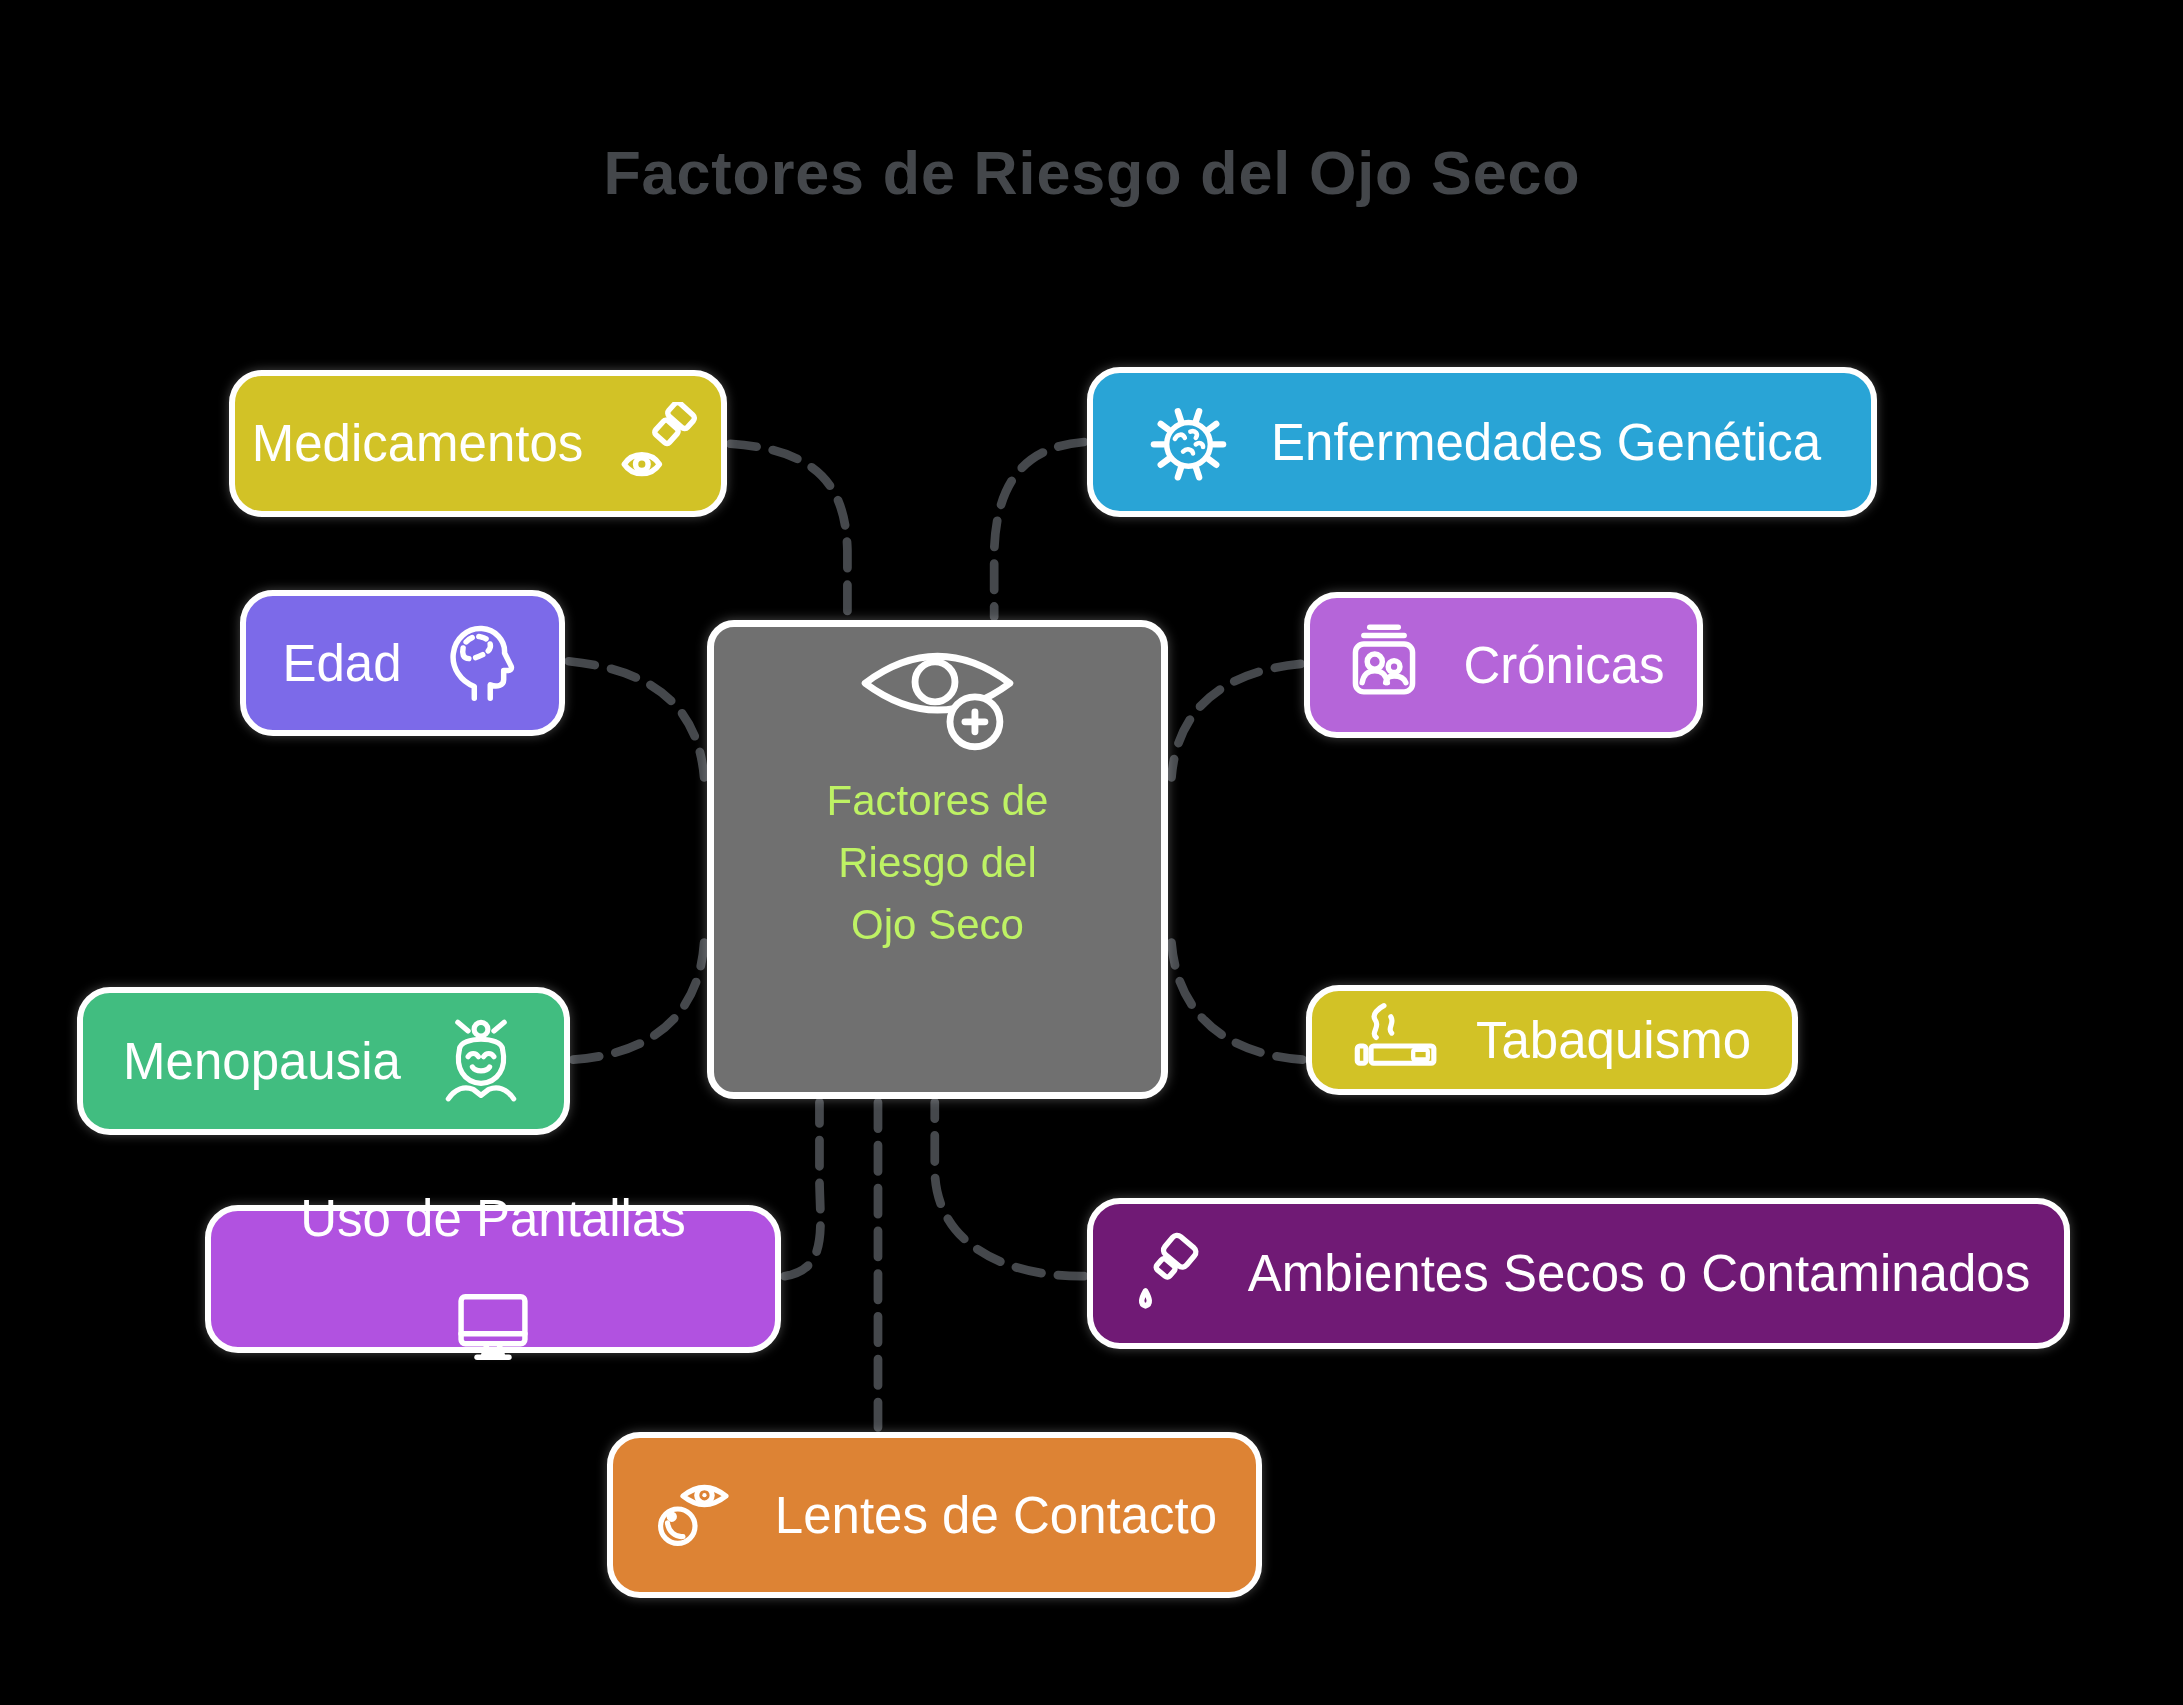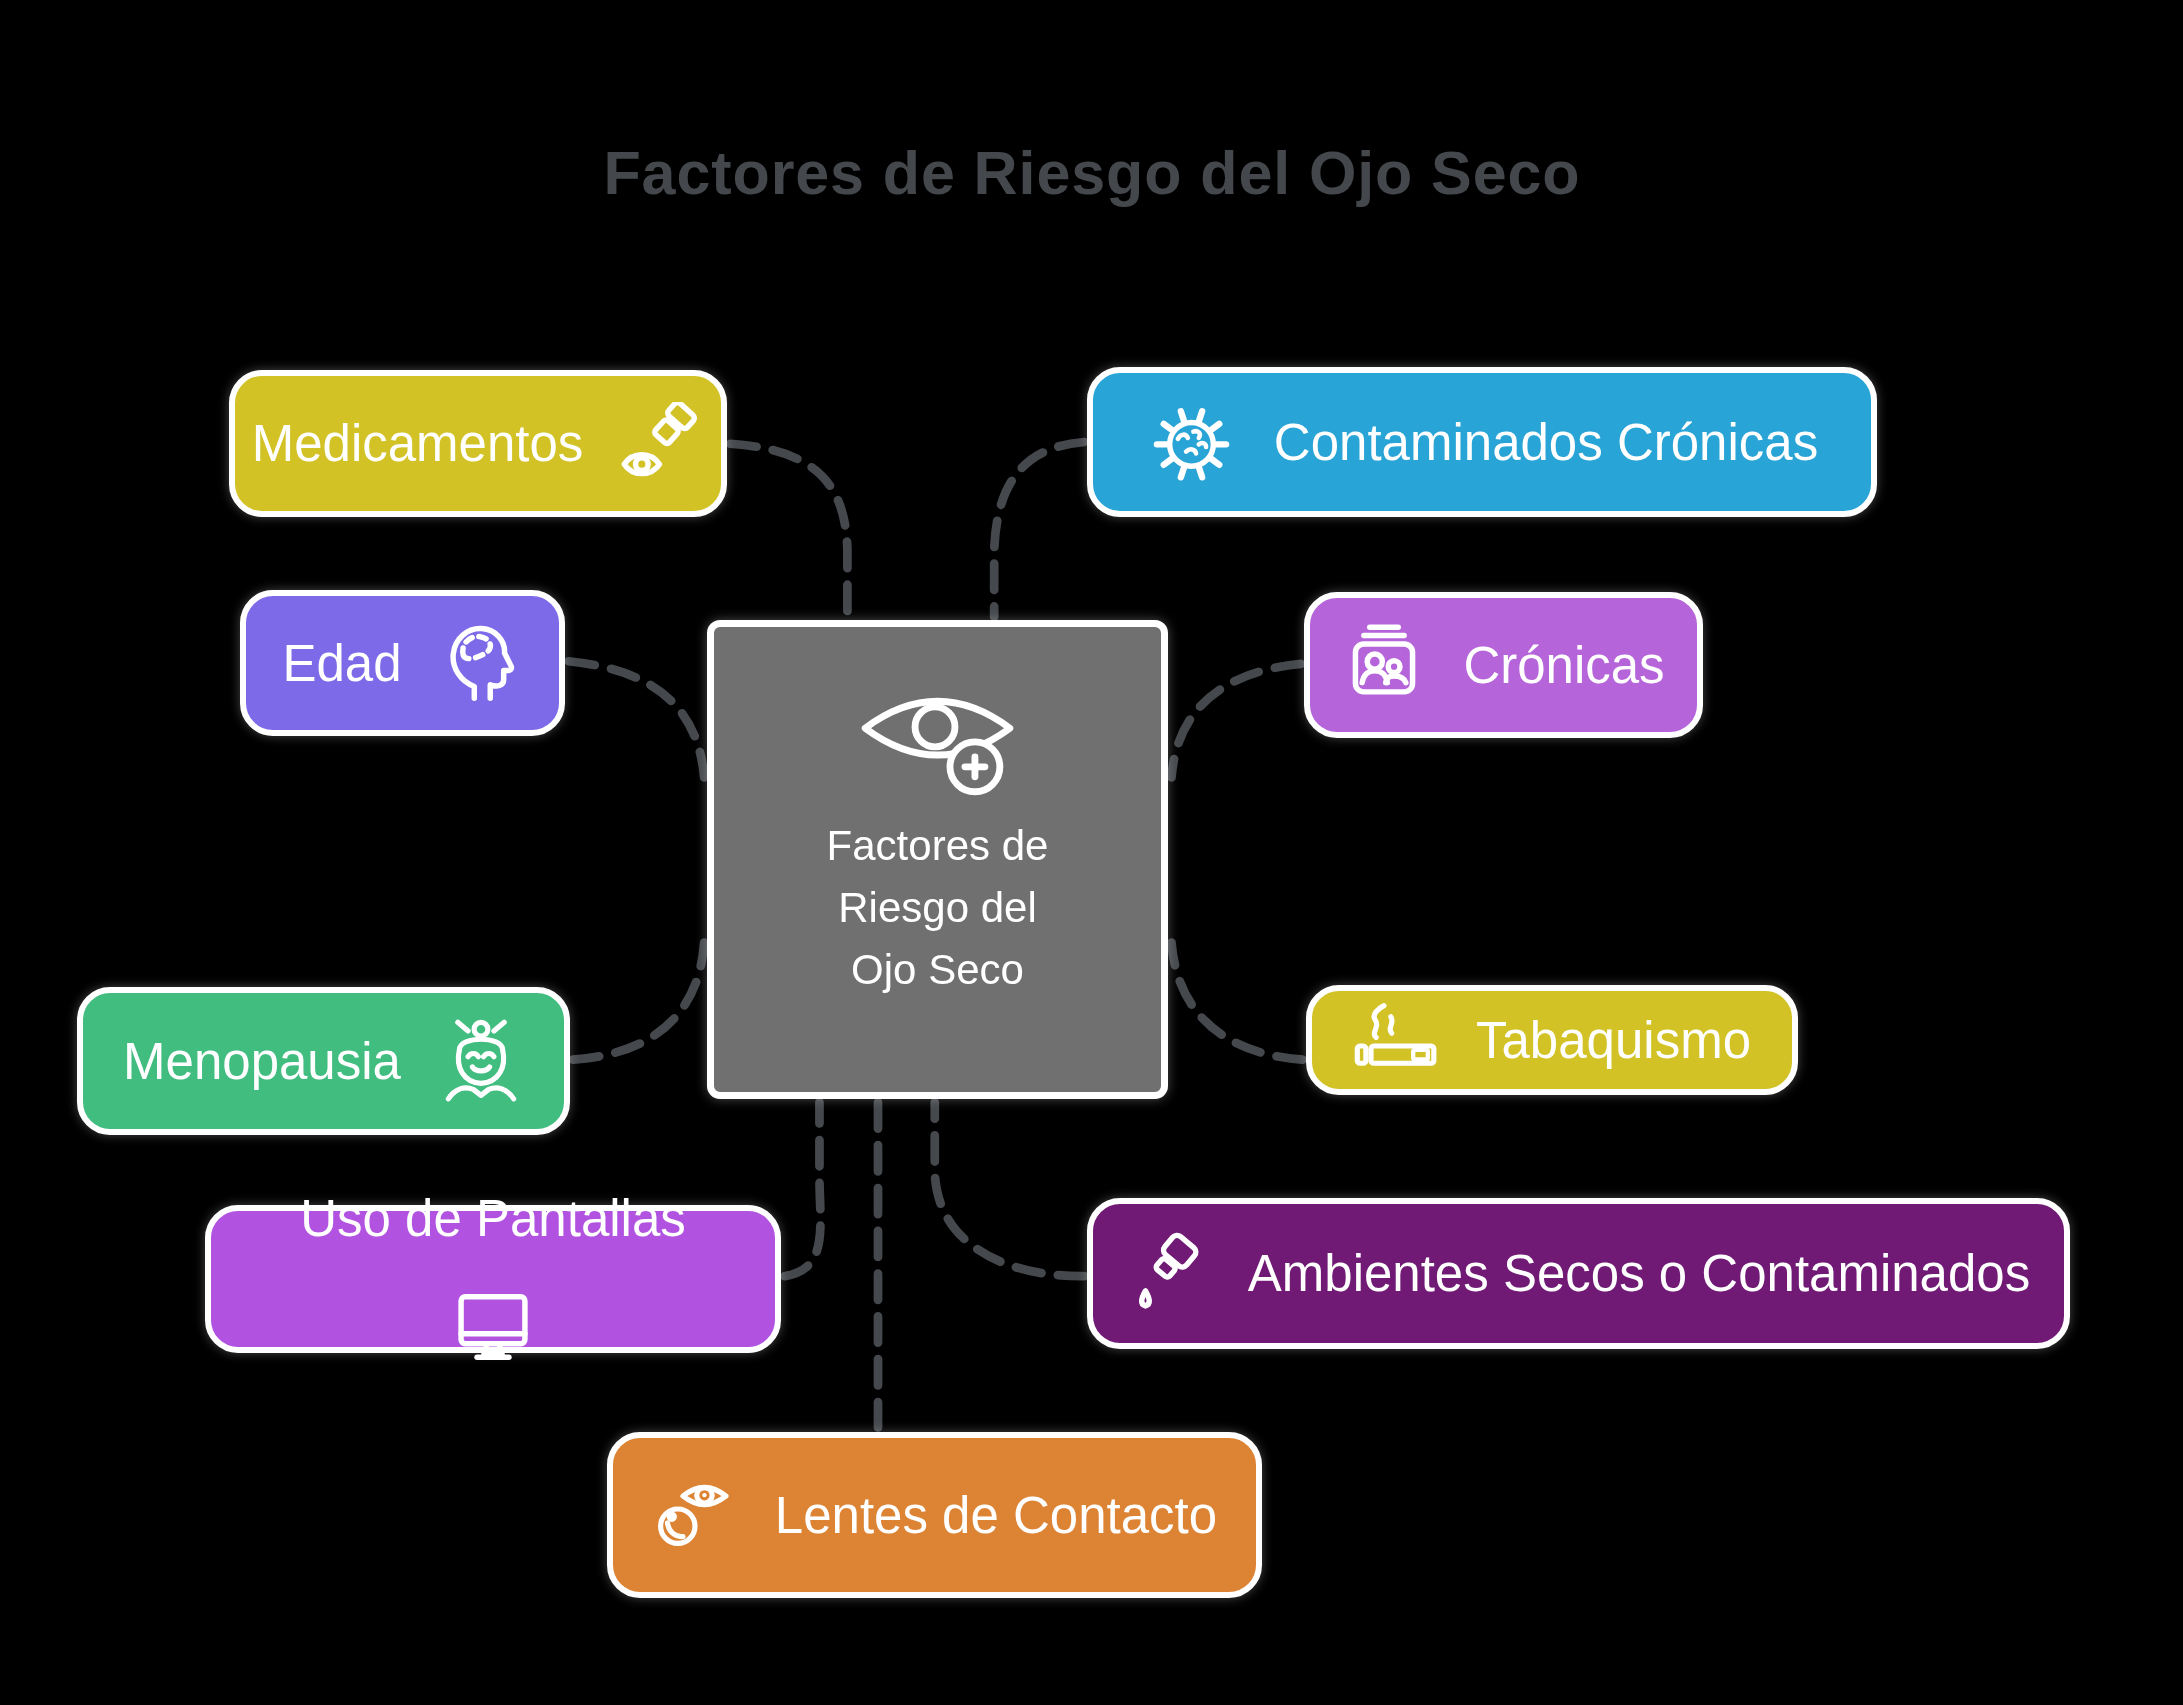--- a/index.html
+++ b/index.html
@@ -15,23 +15,23 @@
   .connector{fill:none;stroke:#45484c;stroke-width:10;stroke-linecap:round;stroke-dasharray:30 19;}
   .node{
     position:absolute;z-index:2;display:flex;align-items:center;justify-content:center;
     gap:37px;box-sizing:border-box;border:6.1px solid #fff;border-radius:33px;
     color:#fff;font-size:51px;font-weight:400;white-space:nowrap;
     box-shadow:0 0 10.5px rgba(255,255,255,.28);
   }
   .node .icon{flex:0 0 auto;}
   .center-node{
     position:absolute;z-index:2;left:707px;top:620px;width:461px;height:479px;
-    box-sizing:border-box;border:7.9px solid #fff;border-radius:13px;
+    box-sizing:border-box;border:7.9px solid #fff;border-radius:27px;
     display:flex;flex-direction:column;align-items:center;justify-content:flex-start;
-    padding-top:45px;color:#ffffff;box-shadow:0 0 12.2px rgba(255,255,255,.3);
+    color:#bef264;box-shadow:0 0 12.2px rgba(255,255,255,.3);
   }
   .center-text{margin-top:12.2px;text-align:center;font-size:42px;line-height:62px;font-weight:400;}
   .icon{stroke:#fff;fill:none;stroke-linecap:round;stroke-linejoin:round;}
 </style>
 </head>
 <body>
 
 <div class="canvas">
 
   <div class="diagram-title">Factores de Riesgo del Ojo Seco</div>
@@ -135,21 +135,21 @@
         <path d="M58.3,26.2 L61.7,15.7"></path>
         <path d="M71.8,36 L80.5,29.5"></path>
       </g>
       <g stroke-width="5">
         <path d="M35,46 C38,40 44,40 46,45"></path>
         <path d="M52,38 C58,36 61,41 58,45"></path>
         <path d="M44,60 C48,56 54,57 55,62"></path>
         <path d="M58,52 C62,49 66,51 66,55"></path>
       </g>
     </svg>
-    <span>Contaminados Crónicas</span>
+    <span>Enfermedades Genética</span>
   </div>
 
   <div class="node" style="left: 1304px; top: 592px; width: 399px; height: 146px; background-color: rgb(181, 101, 217);">
     <svg class="icon" width="84" height="84" viewBox="0 0 100 100" stroke-width="6.5">
       <path d="M33,5 L67,5"></path>
       <path d="M26,15 L74,15"></path>
       <rect x="16" y="25" width="68" height="57" rx="10"></rect>
       <circle cx="39" cy="46" r="9"></circle>
       <path d="M24,71 C26,59 33,57 39,57 C45,57 52,59 54,71"></path>
       <circle cx="62" cy="52" r="7"></circle>

